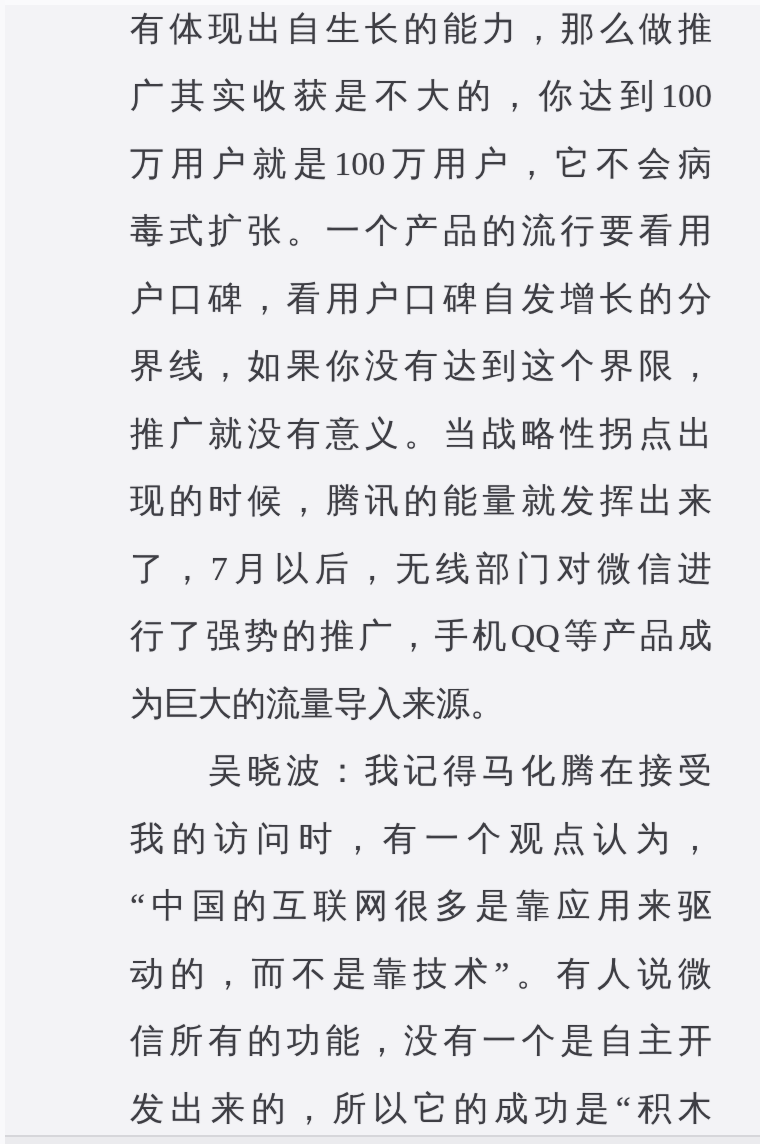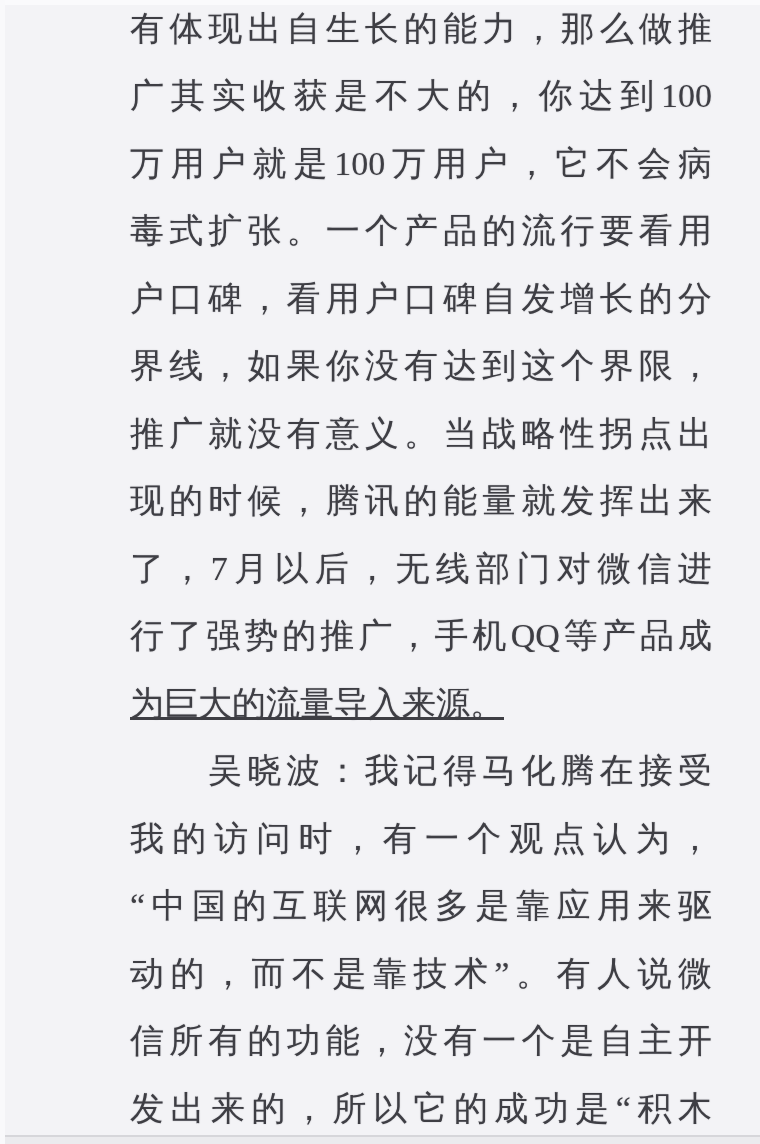--- a/index.html
+++ b/index.html
@@ -35,21 +35,20 @@
     height: 67.5px;
     display: flex;
     align-items: center;
     white-space: nowrap;
   }
   .line[data-justify="true"] {
     justify-content: space-between;
   }
   .line.no-justify {
     justify-content: flex-start;
-    text-decoration: underline;
   }
   .line.indent-2 {
     padding-left: 78px;
   }
   .edge-top {
     position: absolute;
     left: 0; top: 0;
     width: 760px; height: 5px;
     background: #fafafc;
   }

